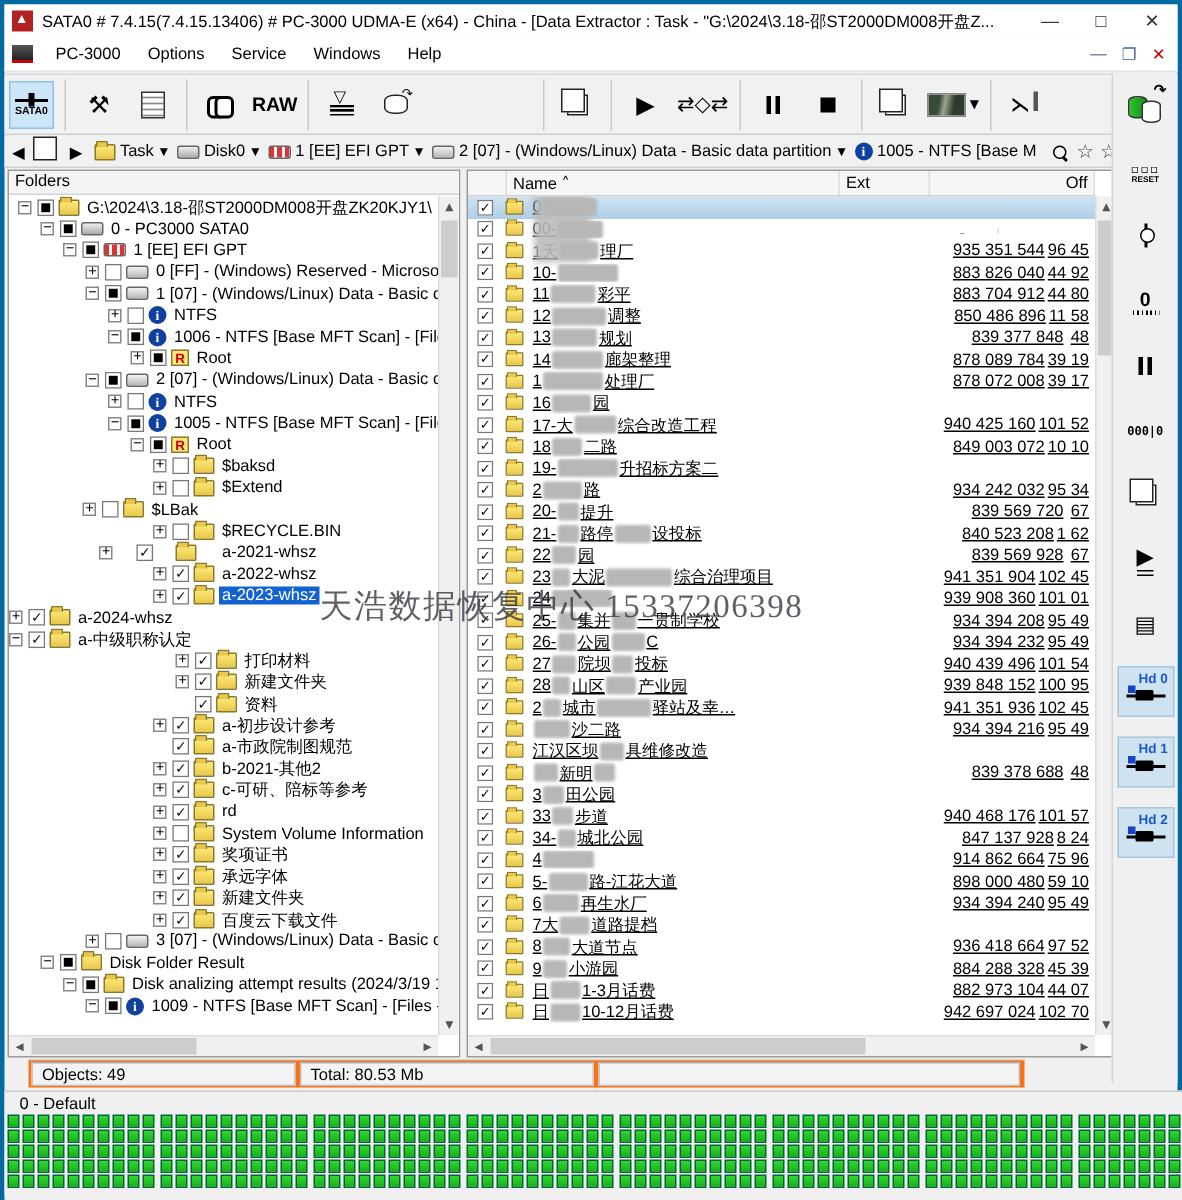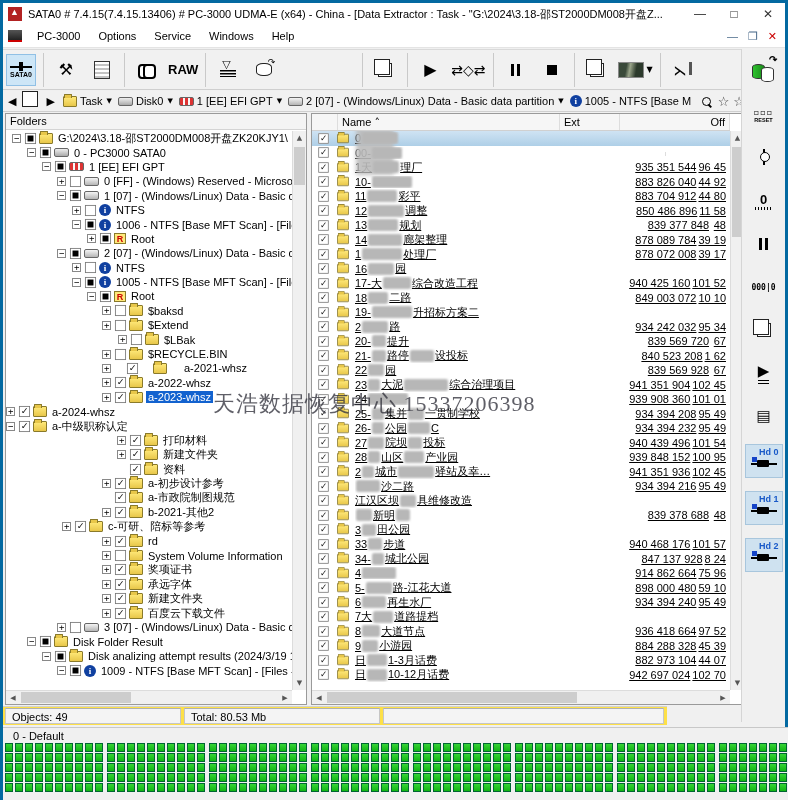--- a/index.html
+++ b/index.html
@@ -135,21 +135,21 @@
   .zruler{width:18px;height:3px;background:repeating-linear-gradient(90deg,#000 0 1px,transparent 1px 3px);}
   .stepico{font-size:8px;font-family:"DejaVu Sans Mono",monospace;font-weight:bold;}
   .hdbtn{width:38px;height:34px;background:#cfe2f0;border:1px solid #a8c6dd;display:flex;flex-direction:column;align-items:flex-end;padding:2px 3px;}
   .hdbtn .hdlbl{color:#1859c8;font-size:9px;font-weight:bold;}
   .hdglyph{width:26px;height:9px;position:relative;margin-top:2px;align-self:center;}
   .hdglyph:before{content:"";position:absolute;left:6px;top:1px;width:12px;height:7px;background:#000;border-radius:1px;}
   .hdglyph:after{content:"";position:absolute;left:0;right:0;top:4px;height:1.5px;background:#000;}
   .hdglyph .pin{position:absolute;left:1px;top:-2px;width:5px;height:5px;background:#1544c8;}
 
   
-  #statusbar{position:absolute;left:0px;top:703px;width:664px;height:19px;background:#fde047;display:flex;border-top:1px solid #d0d0d0;}
+  #statusbar{position:absolute;left:16px;top:703px;width:664px;height:19px;background:#f97316;display:flex;border-top:1px solid #d0d0d0;}
   .scell{border:1px solid #c6c6c6;border-top-color:#b0b0b0;background:#f4f4f4;line-height:16px;padding:0 6px;margin:1px 1px 1px 2px;}
   #sc1{width:176px;} #sc2{width:196px;} #sc3{flex:1;margin-right:3px;}
 
   
   #diskmap{position:absolute;left:0;top:724px;width:788px;height:76px;background:#f0f0f0;border-top:1px solid #c8c8c8;}
   #dm-label{padding:2px 0 1px 10px;}
   #dm-grid{padding-left:2px;line-height:0;}
   .dmrow{height:10px;white-space:nowrap;}
   .dmcell{display:inline-block;width:8px;height:9px;background:linear-gradient(#35d435,#12b412);border:1px solid #063;margin-right:2px;}
   .dmcell.gsep{margin-right:4px;}
@@ -358,33 +358,33 @@
           <span class="cb e"></span>
           <span class="i-folder"></span>
           <span class="lbl">$baksd</span>
         </div>
         <div class="trow" style="padding-left: 96px;">
           <span class="exp p"></span>
           <span class="cb e"></span>
           <span class="i-folder"></span>
           <span class="lbl">$Extend</span>
         </div>
-        <div class="trow" style="padding-left: 112px;">
+        <div class="trow" style="padding-left: 49px;">
           <span class="exp p"></span>
           <span class="cb e"></span>
           <span class="i-folder"></span>
           <span class="lbl">$LBak</span>
         </div>
         <div class="trow" style="padding-left: 96px;">
           <span class="exp p"></span>
           <span class="cb e"></span>
           <span class="i-folder"></span>
           <span class="lbl">$RECYCLE.BIN</span>
         </div>
-        <div class="trow" style="padding-left: 96px; gap: 12px;">
+        <div class="trow" style="padding-left: 60px; gap: 12px;">
           <span class="exp p"></span>
           <span class="cb v"></span>
           <span class="i-folder"></span>
           <span class="lbl">a-2021-whsz</span>
         </div>
         <div class="trow" style="padding-left: 96px;">
           <span class="exp p"></span>
           <span class="cb v"></span>
           <span class="i-folder"></span>
           <span class="lbl">a-2022-whsz</span>
@@ -436,21 +436,21 @@
           <span class="cb v"></span>
           <span class="i-folder"></span>
           <span class="lbl">a-市政院制图规范</span>
         </div>
         <div class="trow" style="padding-left: 96px;">
           <span class="exp p"></span>
           <span class="cb v"></span>
           <span class="i-folder"></span>
           <span class="lbl">b-2021-其他2</span>
         </div>
-        <div class="trow" style="padding-left: 56px;">
+        <div class="trow" style="padding-left: 96px;">
           <span class="exp p"></span>
           <span class="cb v"></span>
           <span class="i-folder"></span>
           <span class="lbl">c-可研、陪标等参考</span>
         </div>
         <div class="trow" style="padding-left: 96px;">
           <span class="exp p"></span>
           <span class="cb v"></span>
           <span class="i-folder"></span>
           <span class="lbl">rd</span>

